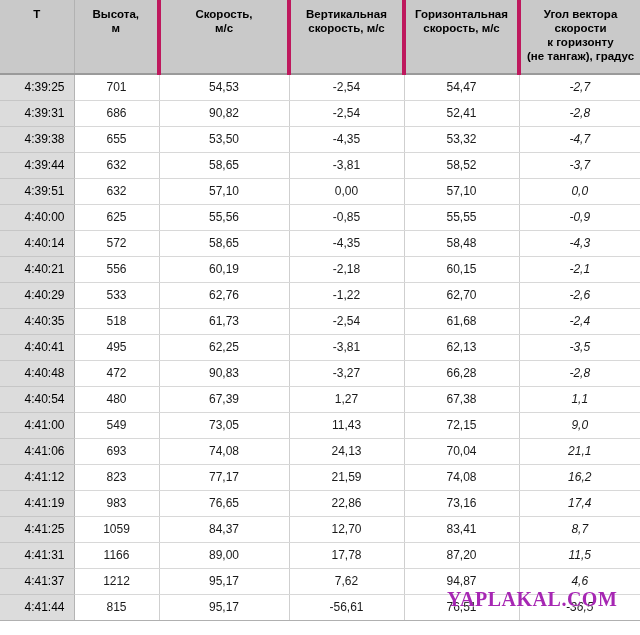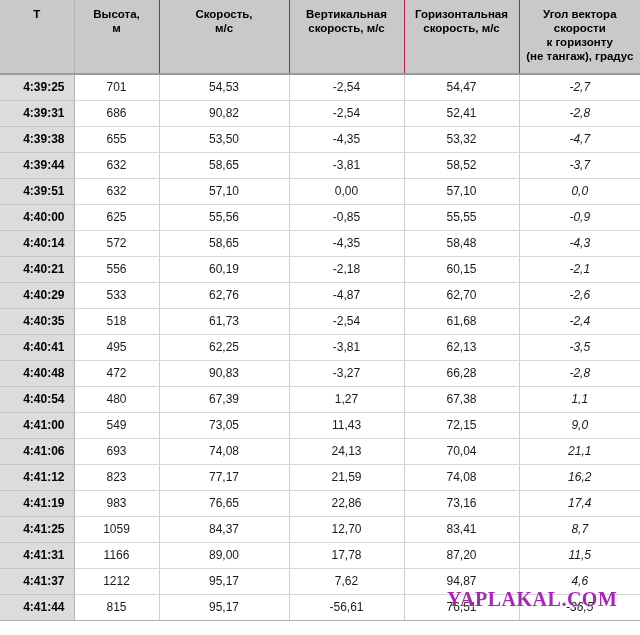--- a/index.html
+++ b/index.html
@@ -46,21 +46,21 @@
     background: #c9c9c9;
     color: #000000;
     font-size: 11.5px;
     font-weight: bold;
     line-height: 14px;
     text-align: center;
     vertical-align: top;
     padding: 7px 4px 4px 4px;
     height: 74px;
     box-sizing: border-box;
-    border-right: 1px solid #be185d;
+    border-right: 4px solid #be185d;
     border-bottom: 2px solid #9a9a9a;
   }
   thead th:last-child { border-right: none; }
   thead th.th-time {
     border-right: 1px solid #b2b2b2;
   }
 
   
   tbody td {
     font-size: 12px;
@@ -72,21 +72,21 @@
     vertical-align: middle;
     border-right: 1px solid #cfcfcf;
     border-bottom: 1px solid #d8d8d8;
     background: #ffffff;
     white-space: nowrap;
   }
   tbody td:last-child { border-right: none; font-style: italic; }
 
   tbody td.cell-time {
     background: #dcdcdc;
-    font-weight: bold;
+    font-weight: normal;
     text-align: right;
     border-right: 1px solid #b4b4b4;
     border-bottom: 1px solid #c6c6c6;
     color: #000000;
   }
 
   tbody tr:last-child td {
     border-bottom: 1px solid #b0b0b0;
   }
 
@@ -194,21 +194,21 @@
           <td>556</td>
           <td>60,19</td>
           <td>-2,18</td>
           <td>60,15</td>
           <td>-2,1</td>
         </tr>
         <tr>
           <td class="cell-time">4:40:29</td>
           <td>533</td>
           <td>62,76</td>
-          <td>-4,87</td>
+          <td>-1,22</td>
           <td>62,70</td>
           <td>-2,6</td>
         </tr>
         <tr>
           <td class="cell-time">4:40:35</td>
           <td>518</td>
           <td>61,73</td>
           <td>-2,54</td>
           <td>61,68</td>
           <td>-2,4</td>

